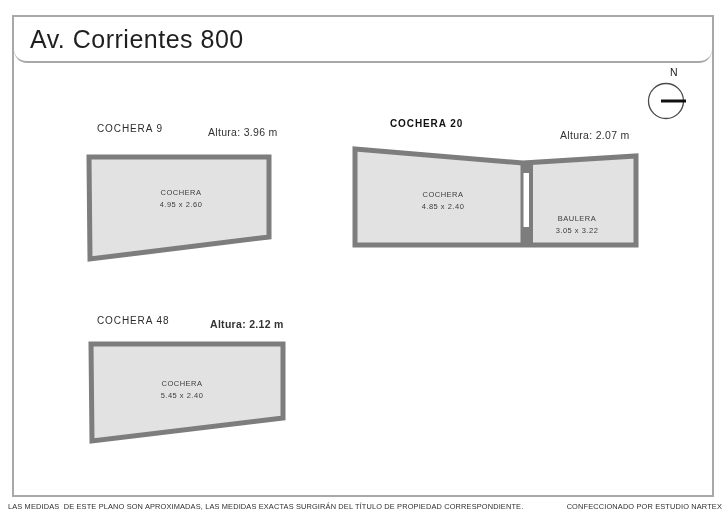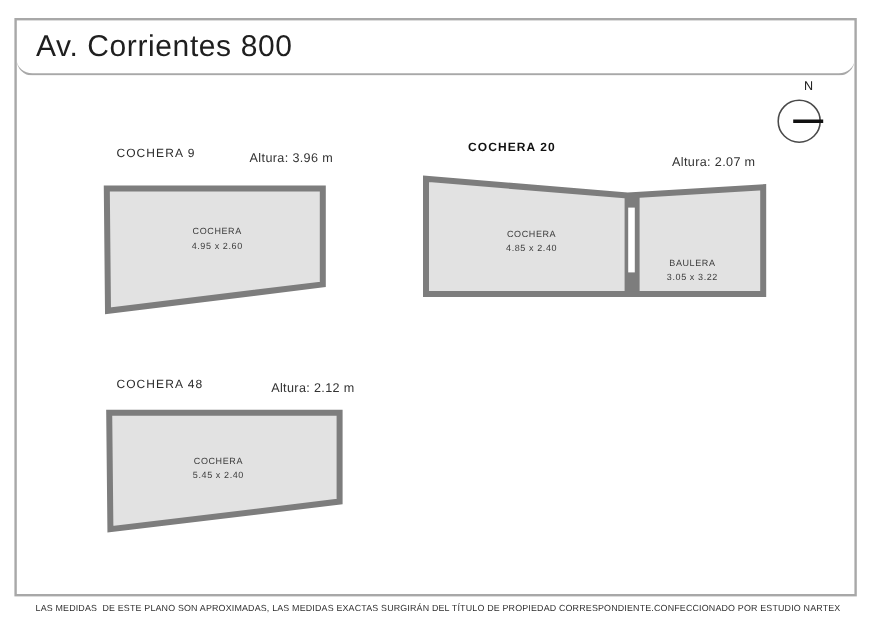--- a/index.html
+++ b/index.html
@@ -83,21 +83,21 @@
   .compass-n {
     font-size: 10.5px;
     color: #222222;
   }
   .footer {
     position: absolute;
     left: 8px;
     right: 6px;
     top: 502px;
     display: flex;
-    justify-content: center;
+    justify-content: space-between;
     font-size: 7.4px;
     letter-spacing: 0.15px;
     color: #2e2e2e;
     white-space: pre;
   }
 </style>
 </head>
 <body>
 
 <div class="page">
@@ -126,21 +126,21 @@
 
   <div class="lbl compass-n" style="left:670px; top:66px;">N</div>
 
   <div class="lbl unit-name" style="left:97px; top:123px;">COCHERA 9</div>
   <div class="lbl altura" style="left:208px; top:126px;">Altura: 3.96 m</div>
 
   <div class="lbl unit-name bold" style="left:371px; top:118px;">COCHERA 20</div>
   <div class="lbl altura" style="left:560px; top:129px;">Altura: 2.07 m</div>
 
   <div class="lbl unit-name" style="left:97px; top:315px;">COCHERA 48</div>
-  <div class="lbl altura" style="left:226px; top:318px;">Altura: 2.12 m</div>
+  <div class="lbl altura" style="left:210px; top:318px;font-weight:bold;">Altura: 2.12 m</div>
 
   <div class="room-caption" style="left:181px; top:199px;">
     <div>COCHERA</div>
     <div>4.95 x 2.60</div>
   </div>
 
   <div class="room-caption" style="left:443px; top:201px;">
     <div>COCHERA</div>
     <div>4.85 x 2.40</div>
   </div>

